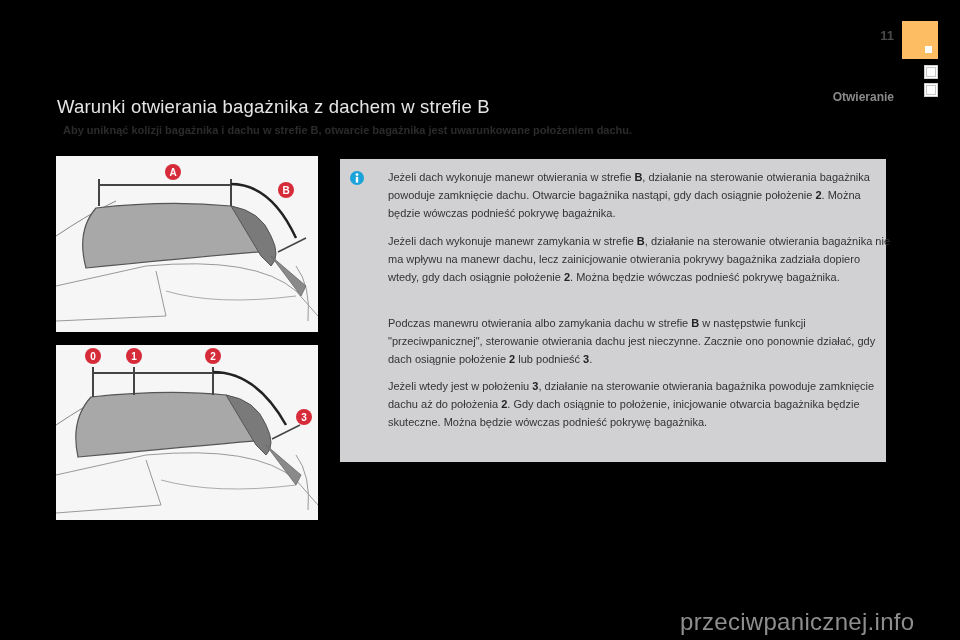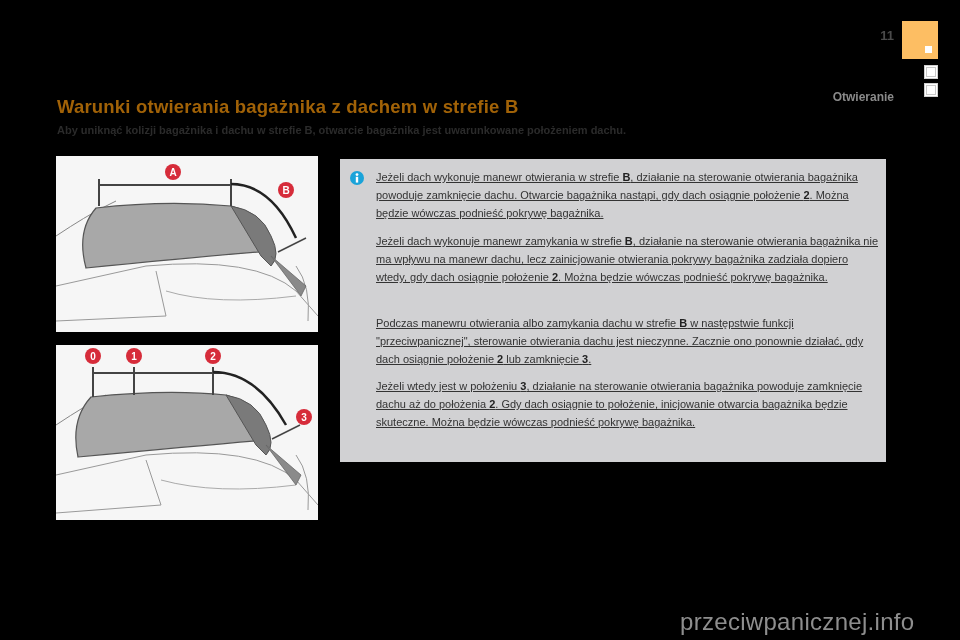--- a/index.html
+++ b/index.html
@@ -19,39 +19,39 @@
   .side-sq::after {
     content: ""; position: absolute; left: 2px; top: 2px; width: 8px; height: 8px; background: #fff; outline: 1px solid #c8c8c8;
   }
   .page-num {
     position: absolute; right: 66px; top: 29px; color: #4a4a4a; font-weight: bold; font-size: 13px; line-height: 13px;
   }
   .section-name {
     position: absolute; right: 66px; top: 43px; color: #8a8a8a; font-weight: bold; font-size: 12px; margin-top: 47px;
   }
   .title {
-    position: absolute; left: 57px; top: 96px; color: #a16207; font-weight: bold; font-size: 18.5px; letter-spacing: 0.2px;
+    position: absolute; left: 57px; top: 96px; color: #e5e5e5; font-weight: normal; font-size: 18.5px; letter-spacing: 0.2px;
   }
   .subtitle {
-    position: absolute; left: 57px; top: 124px; color: #2b2b2b; font-weight: bold; font-size: 11px;
+    position: absolute; left: 63px; top: 124px; color: #2b2b2b; font-weight: bold; font-size: 11px;
   }
   .figure {
     position: absolute; left: 56px; width: 262px; background: #f6f6f6; overflow: hidden;
   }
   .fig1 { top: 156px; height: 176px; }
   .fig2 { top: 345px; height: 175px; }
   .figure svg { display: block; }
   .info-panel {
     position: absolute; left: 340px; top: 159px; width: 546px; height: 303px; background: #d1d1d3;
   }
   .info-icon {
     position: absolute; left: 10px; top: 12px; width: 14px; height: 14px;
   }
   .para {
-    position: absolute; left: 36px; width: 505px; color: #333; font-size: 11px; line-height: 18px; text-decoration: underline;
+    position: absolute; left: 48px; width: 505px; color: #333; font-size: 11px; line-height: 18px;
   }
   .para b { color: #222; }
   .watermark {
     position: absolute; left: 680px; top: 608px; color: #8e8e8e; font-size: 24px; letter-spacing: 0.3px;
   }
 </style>
 </head>
 <body>
 
 <div class="page-num">11</div>
@@ -126,20 +126,20 @@
     <circle cx="7" cy="3.6" r="1.4" fill="#fff"></circle>
     <rect x="5.8" y="5.8" width="2.4" height="5.8" fill="#fff"></rect>
   </svg>
   <div class="para" style="top:9px">
     <span>Jeżeli dach wykonuje manewr otwierania w strefie </span><b>B</b><span>, działanie na sterowanie otwierania bagażnika powoduje zamknięcie dachu. Otwarcie bagażnika nastąpi, gdy dach osiągnie położenie </span><b>2</b><span>. Można będzie wówczas podnieść pokrywę bagażnika.</span>
   </div>
   <div class="para" style="top:73px">
     <span>Jeżeli dach wykonuje manewr zamykania w strefie </span><b>B</b><span>, działanie na sterowanie otwierania bagażnika nie ma wpływu na manewr dachu, lecz zainicjowanie otwierania pokrywy bagażnika zadziała dopiero wtedy, gdy dach osiągnie położenie </span><b>2</b><span>. Można będzie wówczas podnieść pokrywę bagażnika.</span>
   </div>
   <div class="para" style="top:155px">
-    <span>Podczas manewru otwierania albo zamykania dachu w strefie </span><b>B</b><span> w następstwie funkcji "przeciwpanicznej", sterowanie otwierania dachu jest nieczynne. Zacznie ono ponownie działać, gdy dach osiągnie położenie </span><b>2</b><span> lub zamknięcie </span><b>3</b><span>.</span>
+    <span>Podczas manewru otwierania albo zamykania dachu w strefie </span><b>B</b><span> w następstwie funkcji "przeciwpanicznej", sterowanie otwierania dachu jest nieczynne. Zacznie ono ponownie działać, gdy dach osiągnie położenie </span><b>2</b><span> lub podnieść </span><b>3</b><span>.</span>
   </div>
   <div class="para" style="top:218px">
     <span>Jeżeli wtedy jest w położeniu </span><b>3</b><span>, działanie na sterowanie otwierania bagażnika powoduje zamknięcie dachu aż do położenia </span><b>2</b><span>. Gdy dach osiągnie to położenie, inicjowanie otwarcia bagażnika będzie skuteczne. Można będzie wówczas podnieść pokrywę bagażnika.</span>
   </div>
 </div>
 
 <div class="watermark">przeciwpanicznej.info</div>
 
 </body></html>

